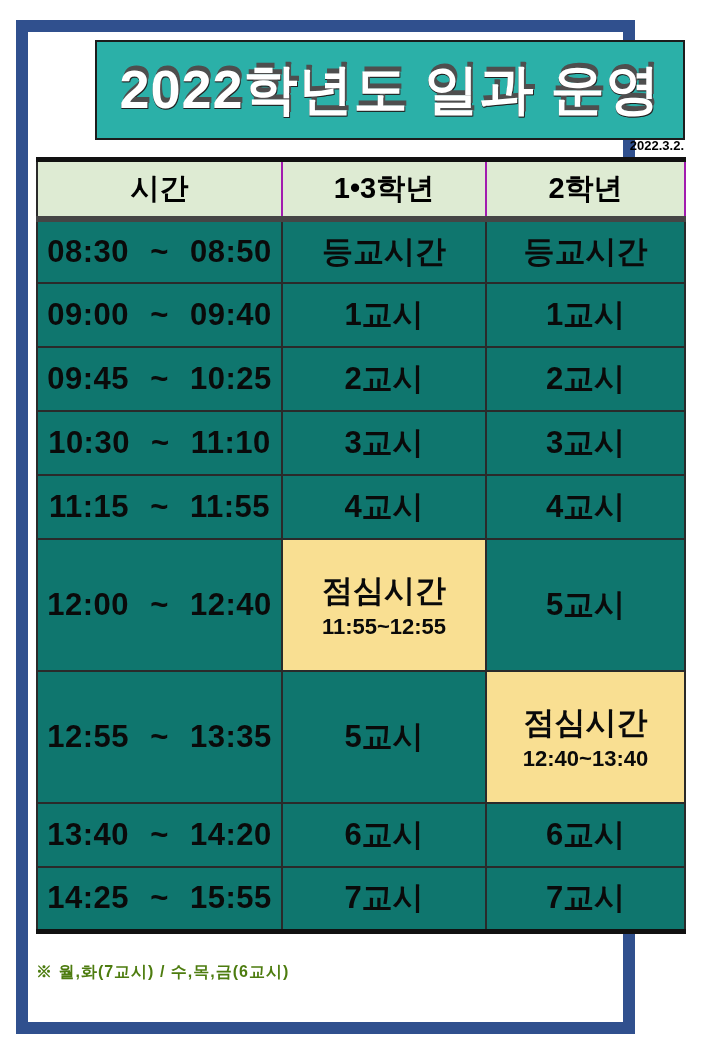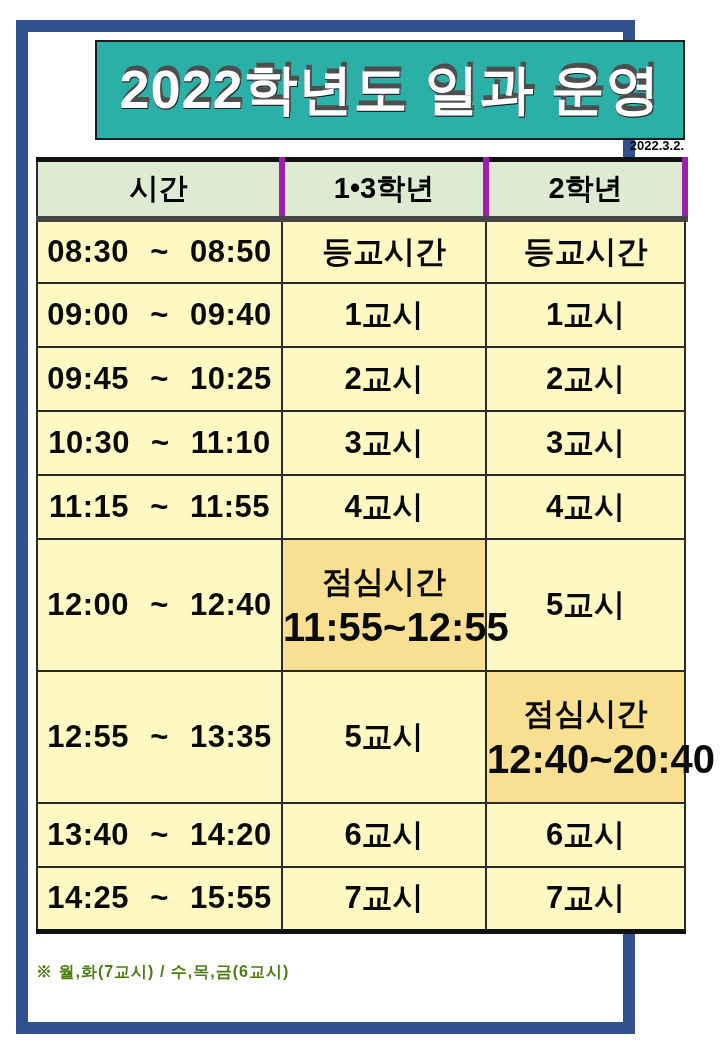--- a/index.html
+++ b/index.html
@@ -76,44 +76,44 @@
   col.c-time  { width: 245px; }
   col.c-g13   { width: 204px; }
   col.c-g2    { width: 199px; }
   th {
     background: #DEEBD3;
     height: 52px;
     font-size: 29px;
     font-weight: 800;
     color: #000000;
     border-left: 2px solid #2a2a2a;
-    border-right: 6px solid #a21caf;
+    border-right: 2px solid #a21caf;
     border-bottom: 6px solid #454545;
     text-align: center;
   }
   td {
     border: 2px solid #2a2a2a;
     text-align: center;
     vertical-align: middle;
     font-size: 31px;
     font-weight: 700;
     color: #0a0a0a;
-    background: #fef9c3;
+    background: #0f766e;
     padding: 0;
   }
   tr.r-normal { height: 64px; }
   tr.r-tall   { height: 132px; }
   td.time {
     word-spacing: 12px;
     letter-spacing: 0.5px;
   }
   td.yellow { background: #F9DF92; }
   td .sub {
     display: block;
-    font-size: 40px;
+    font-size: 22px;
     font-weight: 700;
     margin-top: 2px;
   }
   td .main { display: block; }
   .footnote {
     position: absolute;
     left: 8px;
     top: 930px;
     font-family: Liberation Sans, sans-serif;
     font-size: 16px;
@@ -180,21 +180,21 @@
             <span class="main">점심시간</span>
             <span class="sub">11:55~12:55</span>
           </td>
           <td>5교시</td>
         </tr>
         <tr class="r-tall">
           <td class="time">12:55 ~ 13:35</td>
           <td>5교시</td>
           <td class="yellow">
             <span class="main">점심시간</span>
-            <span class="sub">12:40~20:40</span>
+            <span class="sub">12:40~13:40</span>
           </td>
         </tr>
         <tr class="r-normal">
           <td class="time">13:40 ~ 14:20</td>
           <td>6교시</td>
           <td>6교시</td>
         </tr>
         <tr class="r-normal">
           <td class="time">14:25 ~ 15:55</td>
           <td>7교시</td>

